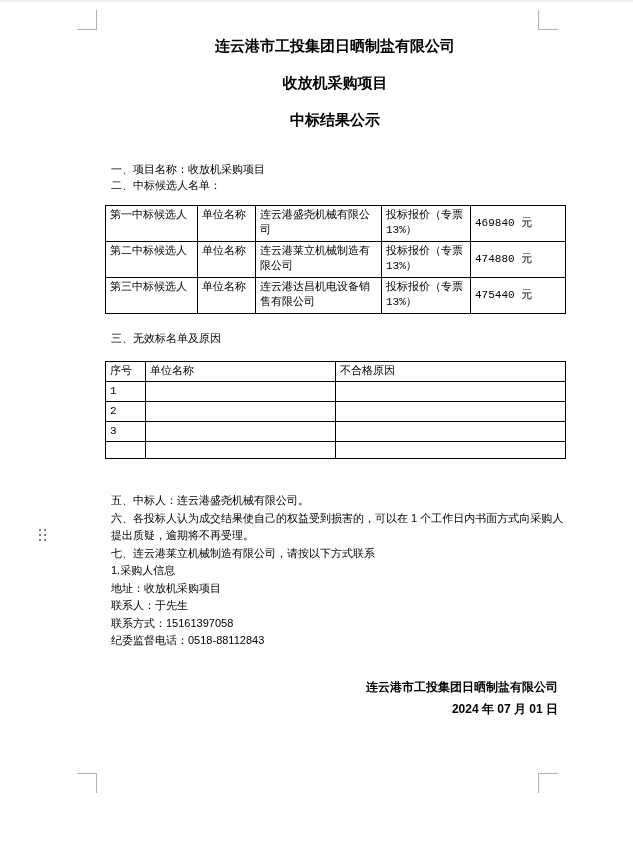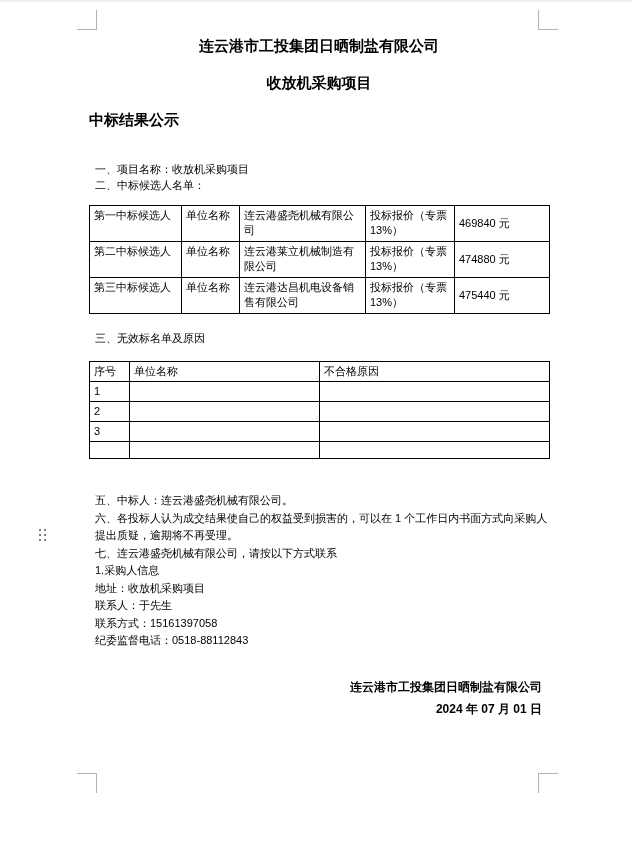--- a/index.html
+++ b/index.html
@@ -21,27 +21,27 @@
   .crop.tr{left:538px;top:10px;border-left-width:1px;border-bottom-width:1px;}
   .crop.bl{left:77px;top:773px;border-right-width:1px;border-top-width:1px;}
   .crop.br{left:538px;top:773px;border-left-width:1px;border-top-width:1px;}
   
   .handle{
     position:absolute;left:39px;top:529px;
     display:grid;grid-template-columns:2px 2px;grid-auto-rows:2px;
     column-gap:3px;row-gap:3px;cursor:move;
   }
   .handle i{background:#7f7f7f;display:block;}
-  .content{position:absolute;left:89px;top:28px;width:460px;}
+  .content{position:absolute;left:105px;top:28px;width:460px;}
   .t1{font-size:15px;font-weight:bold;text-align:center;line-height:22px;margin:7px 0 0 0;}
   .t2{font-size:15px;font-weight:bold;text-align:center;line-height:22px;margin:15px 0 0 0;}
-  .t3{font-size:15px;font-weight:bold;line-height:22px;margin:15px 0 0 0;}
+  .t3{font-size:15px;font-weight:bold;text-align:center;line-height:22px;margin:15px 0 0 0;}
   .blk1{margin:31px 0 12px 0;padding-left:6px;font-size:11px;line-height:15.5px;}
   .blk1 p{margin:0;}
-  table{border-collapse:collapse;table-layout:fixed;width:460px;}
+  table{border-collapse:collapse;table-layout:fixed;width:460px;font-family:Liberation Mono, monospace;}
   td,th{border:1px solid #000;font-size:11px;font-weight:normal;text-align:left;
         padding:2px 4px;line-height:15px;vertical-align:top;word-break:break-all;}
   .tbl1{margin-top:3px;}
   .tbl1 tr{height:36px;}
   .tbl1 .price{vertical-align:middle;}
   .sec3{margin:16px 0 0 0;padding-left:6px;font-size:11px;line-height:17px;}
   .tbl2{margin-top:14px;}
   .tbl2 tr.hdr{height:20px;}
   .tbl2 tr{height:17px;}
   .blk2{margin:33px 0 0 0;padding-left:6px;font-size:11px;line-height:17.5px;}
@@ -145,21 +145,21 @@
       <td></td>
       <td></td>
       <td></td>
     </tr>
   </tbody>
     </table>
 
   <div class="blk2">
     <p>五、中标人：连云港盛尧机械有限公司。</p>
     <p>六、各投标人认为成交结果使自己的权益受到损害的，可以在 1 个工作日内书面方式向采购人提出质疑，逾期将不再受理。</p>
-    <p>七、连云港盛尧机械有限公司，请按以下方式联系</p>
+    <p>七、连云港莱立机械制造有限公司，请按以下方式联系</p>
     <p>1.采购人信息</p>
     <p>地址：收放机采购项目</p>
     <p>联系人：于先生</p>
     <p>联系方式：15161397058</p>
     <p>纪委监督电话：0518-88112843</p>
   </div>
 
   <div class="signature">
     <p>连云港市工投集团日晒制盐有限公司</p>
     <p>2024 年 07 月 01 日</p>

